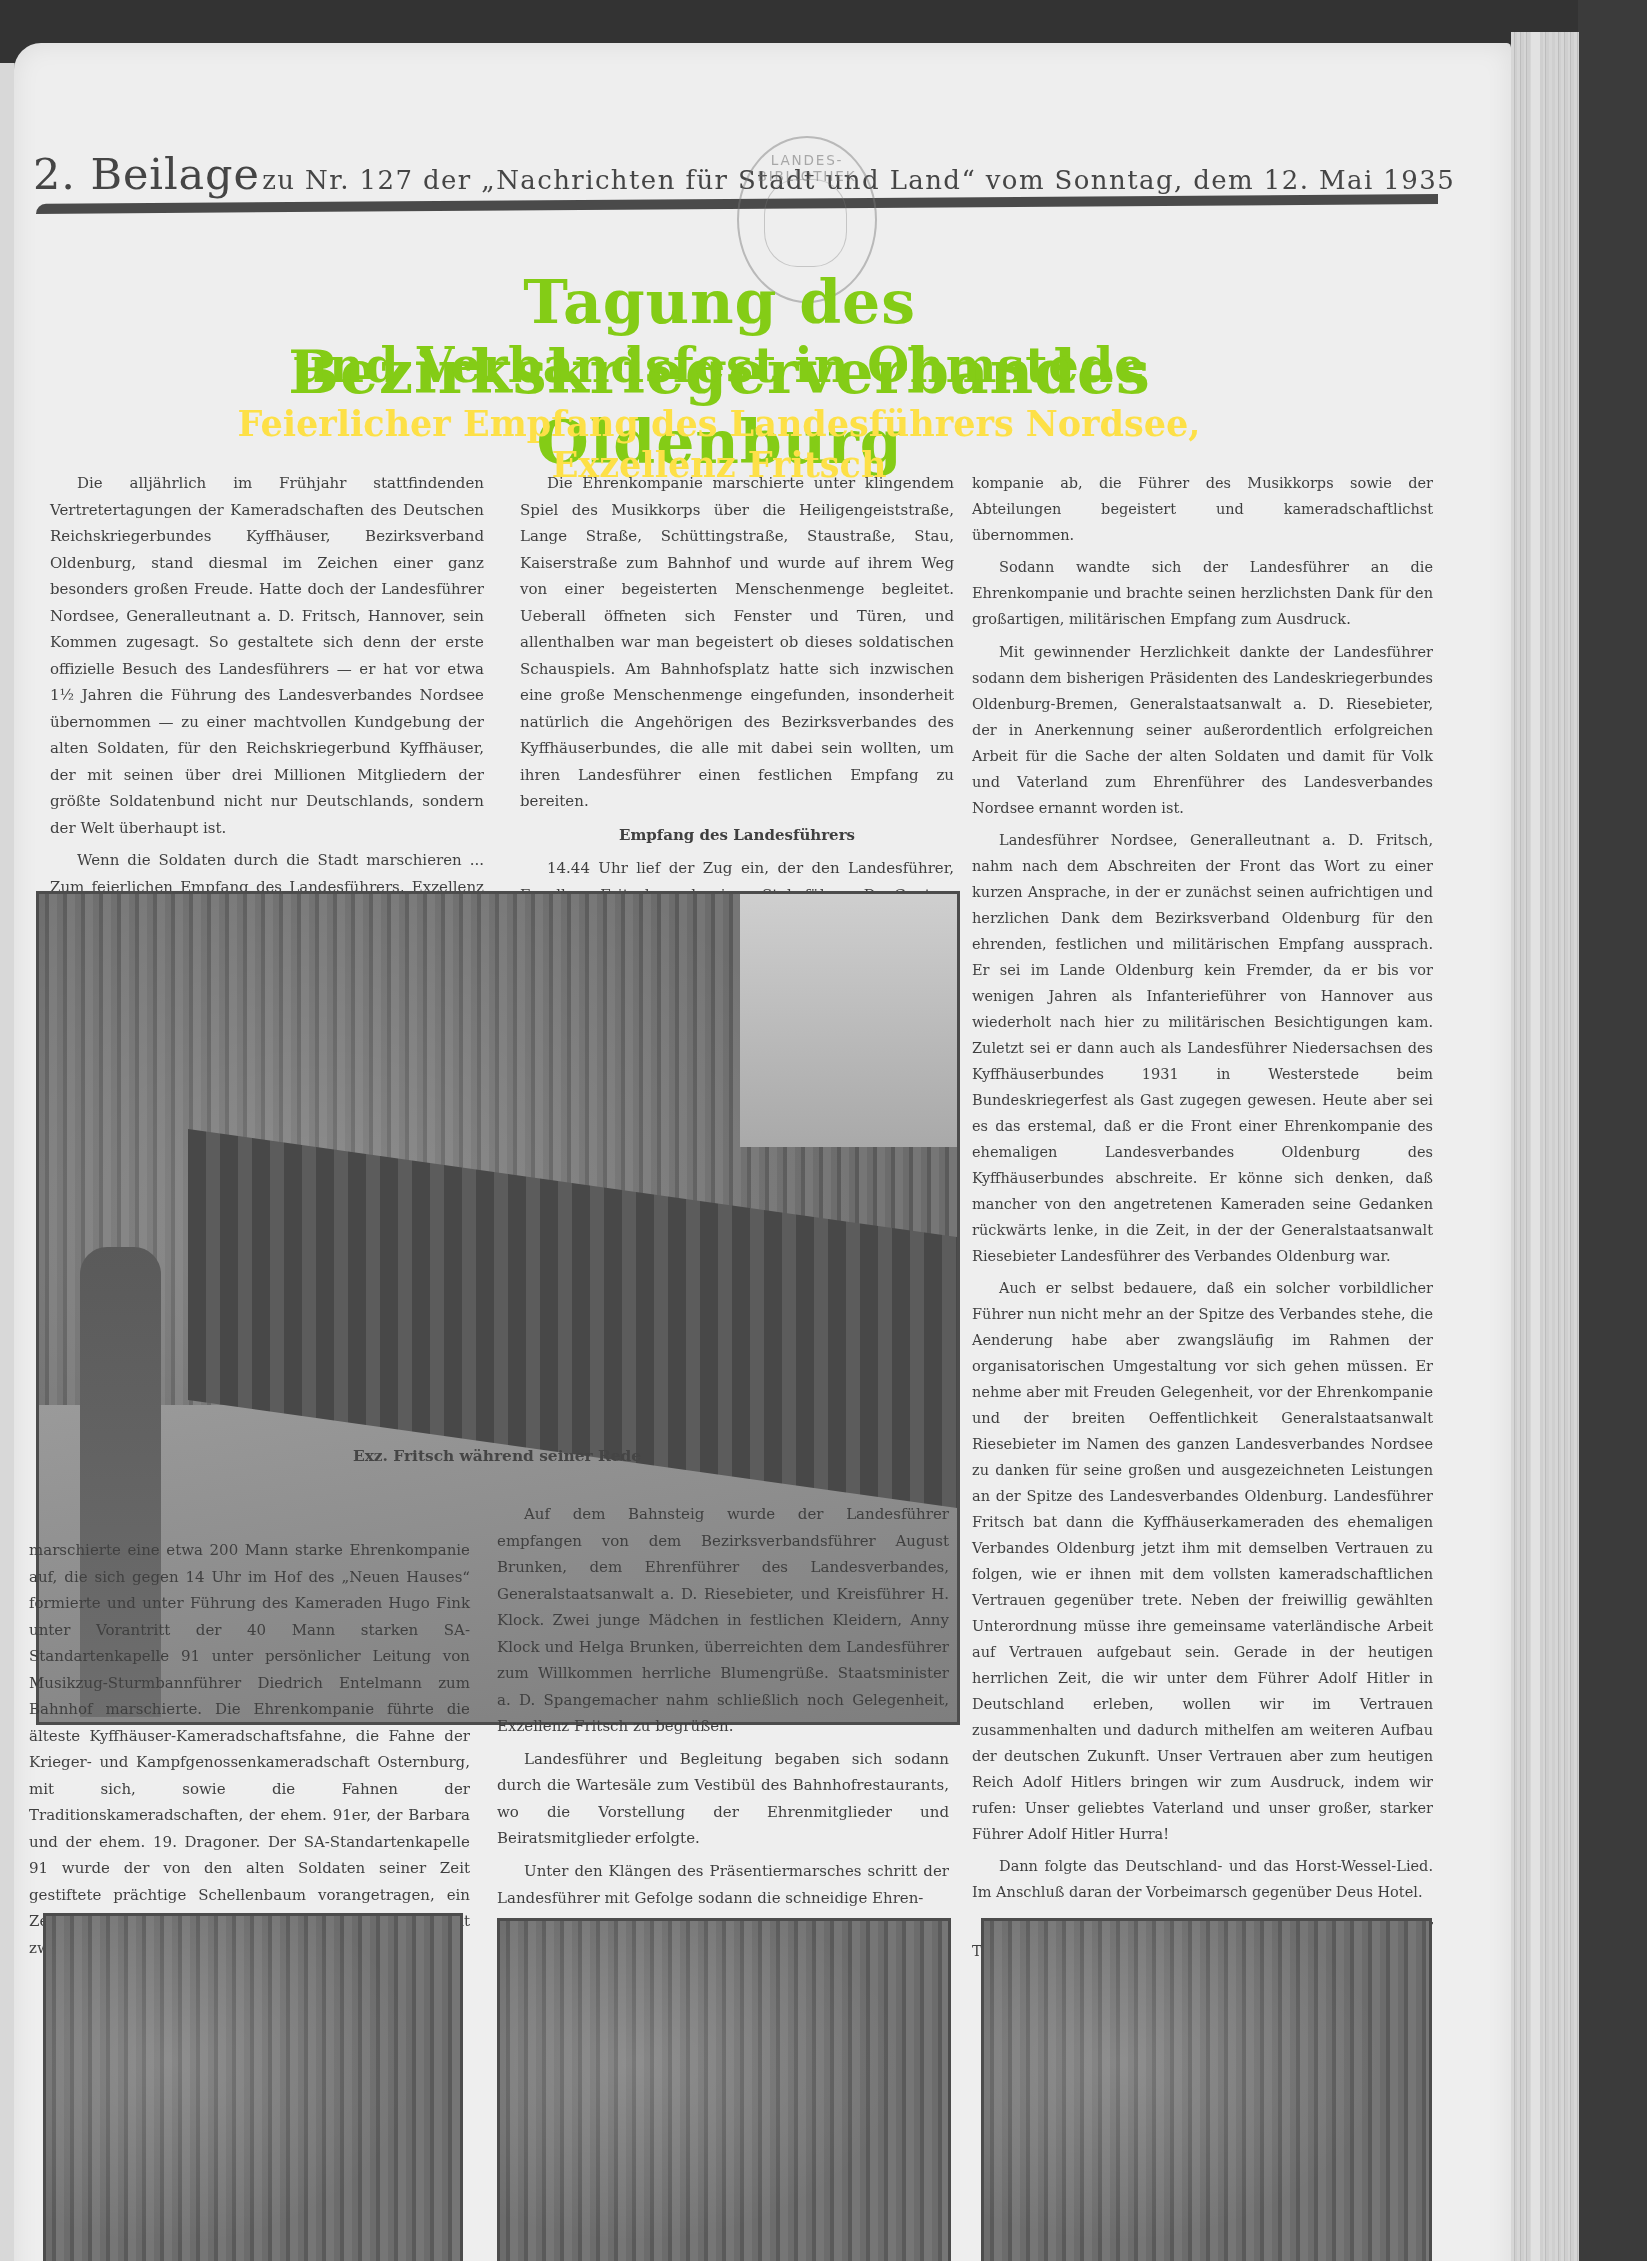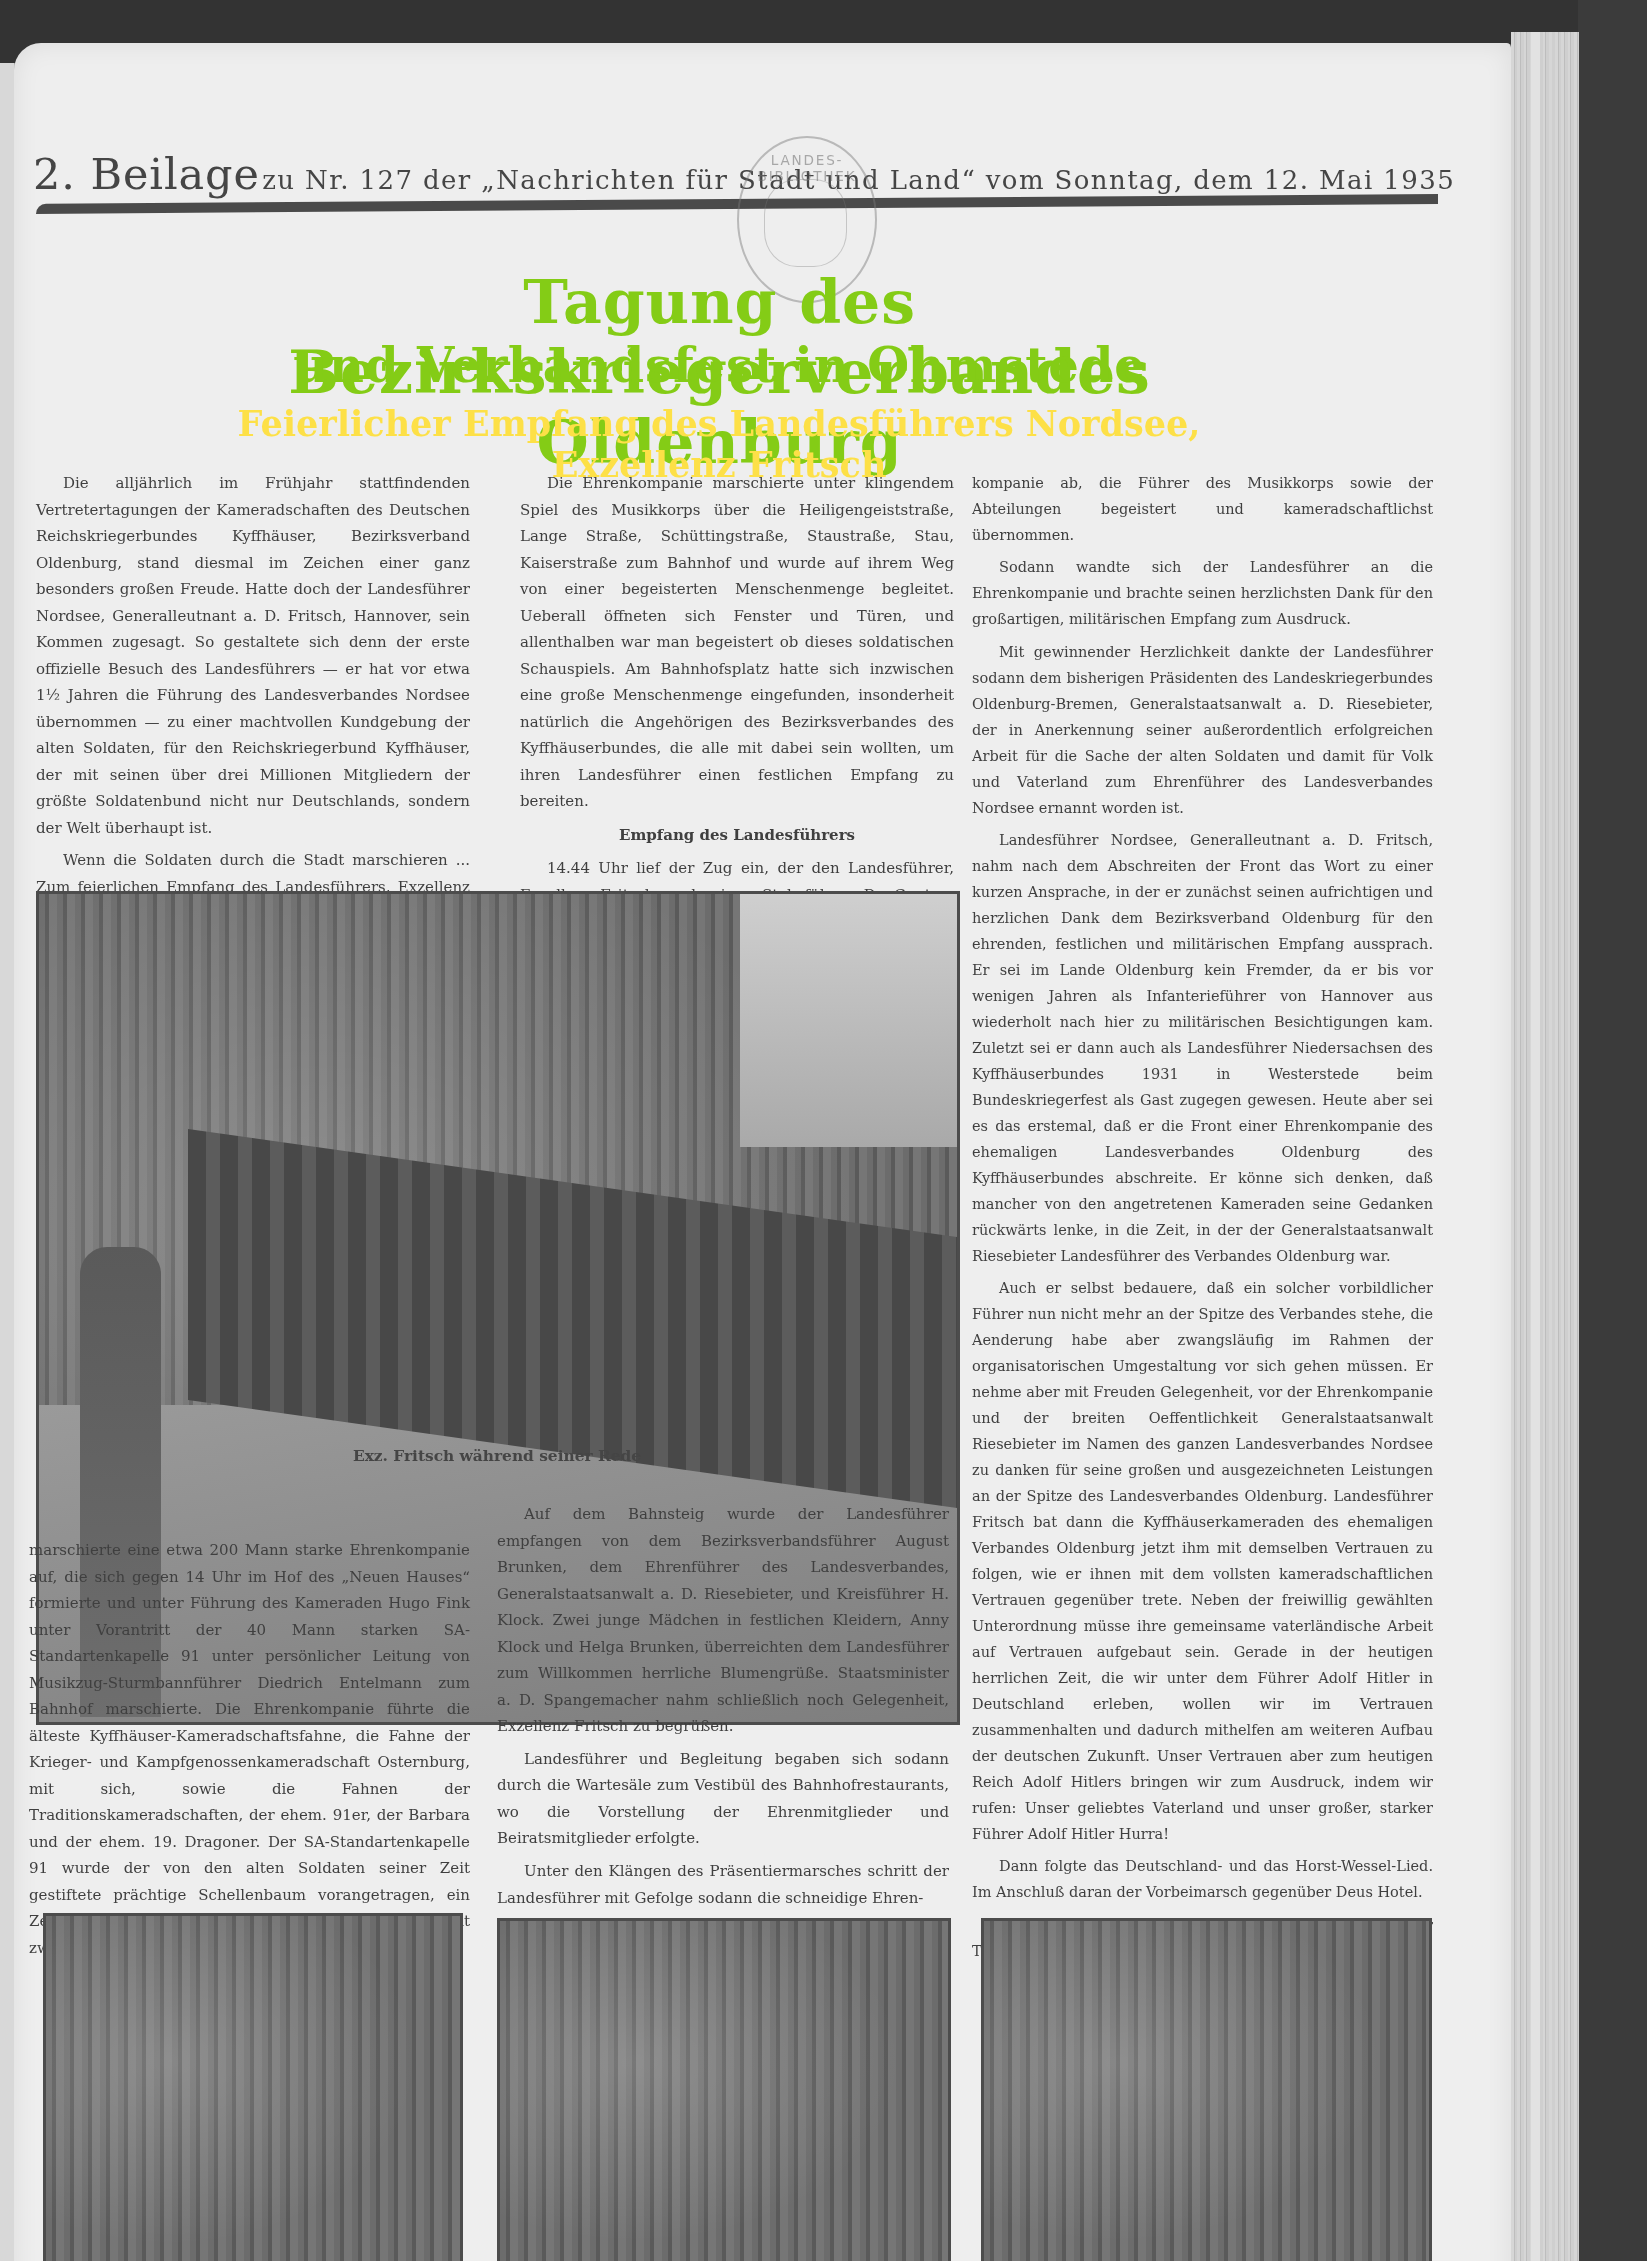--- a/index.html
+++ b/index.html
@@ -23,21 +23,21 @@
 
   .headline{position:absolute;left:136px;width:1167px;text-align:center;font-weight:bold;color:#84cc16;font-family:"DejaVu Serif",serif;}
   .hl1{top:267px;font-size:60px;letter-spacing:0.9px;}
   .hl2{top:337px;font-size:48px;letter-spacing:0.9px;}
   .subhl{position:absolute;left:181px;top:403px;width:1076px;text-align:center;font-size:35px;font-weight:bold;color:#fde047;}
 
   .col{position:absolute;font-size:15px;line-height:26.5px;color:#3f3f3f;text-align:justify;font-family:"DejaVu Serif",serif;}
   .col p{margin:0 0 6.3px 0;text-indent:27px;}
   .col p.noindent{text-indent:0;}
   .col .sub{text-align:center;font-weight:bold;text-indent:0;margin:7px;}
-  .c1{left:36px;top:470px;width:434px;}
+  .c1{left:50px;top:470px;width:434px;}
   .c2{left:520px;top:470px;width:434px;}
   .c3{left:972px;top:470px;width:461px;}
   .c1b{left:29px;top:1501px;width:441px;margin-top:36px;}
   .c2b{left:497px;top:1501px;width:452px;}
 
   .photo{position:absolute;background:
      radial-gradient(ellipse at 30% 40%,rgba(255,255,255,0.18),rgba(0,0,0,0) 60%),
      repeating-linear-gradient(90deg,#6c6c6c 0 6.3px,#5a5a5a 6.3px 10px,#767676 10px 18px);
      border:3.6px solid #4c4c4c;}
   .photo-main{left:36px;top:891px;width:918px;height:828px;}

